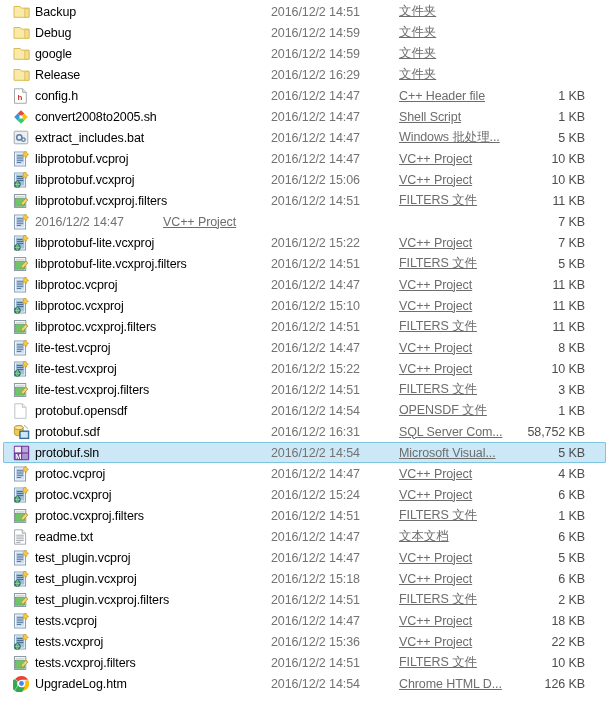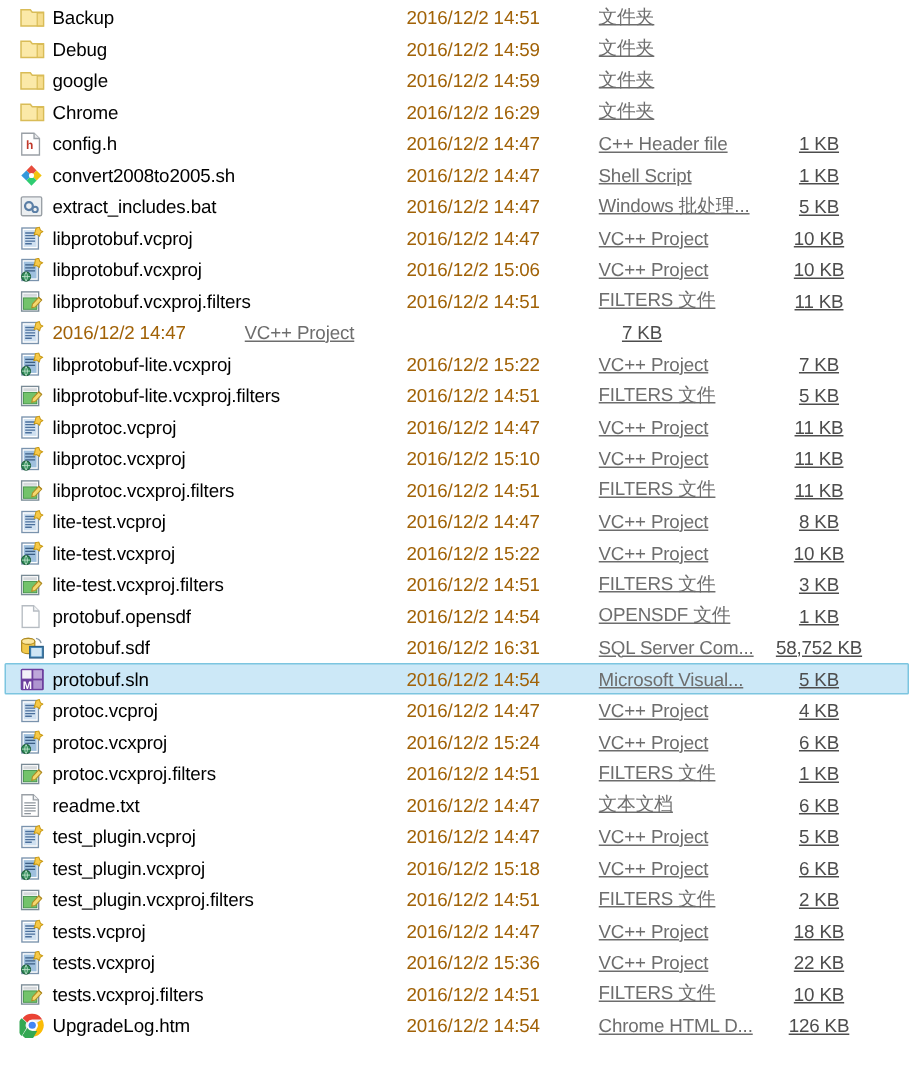--- a/index.html
+++ b/index.html
@@ -48,43 +48,42 @@
     font-size: 12.5px;
     color: #000000;
     white-space: nowrap;
     overflow: hidden;
     letter-spacing: -0.1px;
   }
   .cell-date {
     flex: 0 0 auto;
     width: 128px;
     font-size: 12.5px;
-    color: #a16207;
+    color: #737373;
     white-space: nowrap;
     letter-spacing: -0.1px;
   }
   .cell-type {
     flex: 0 0 auto;
     width: 108px;
     font-size: 12.5px;
     color: #6d6d6d;
     white-space: nowrap;
     overflow: hidden;
     letter-spacing: -0.1px;
     text-decoration: underline;
   }
   .cell-size {
     flex: 1 1 auto;
-    text-align: center;
+    text-align: right;
     font-size: 12.5px;
     color: #4d4d4d;
     white-space: nowrap;
     padding-right: 20px;
     letter-spacing: -0.1px;
-    text-decoration: underline;
   }
   .ico { display:block; }
 </style>
 </head>
 <body>
 
 <div id="file-list">
     <div class="row">
       <span class="cell-icon">
         <svg class="ico" width="17" height="15" viewBox="0 0 17 15">
@@ -121,21 +120,21 @@
       <span class="cell-type">文件夹</span>
       <span class="cell-size"></span>
     </div>
     <div class="row">
       <span class="cell-icon">
         <svg class="ico" width="17" height="15" viewBox="0 0 17 15">
           <path d="M1 2.5h6.2l1.3 1.6H16v9.2H1z" fill="#fbe9a8" stroke="#d9bc57" stroke-width="1"></path>
           <path d="M11.8 4.6H16v8.7h-4.2z" fill="#f6dd8d" stroke="#d9bc57" stroke-width="0.8"></path>
         </svg>
       </span>
-      <span class="cell-name">Chrome</span>
+      <span class="cell-name">Release</span>
       <span class="cell-date">2016/12/2 16:29</span>
       <span class="cell-type">文件夹</span>
       <span class="cell-size"></span>
     </div>
     <div class="row">
       <span class="cell-icon">
         <svg class="ico" width="15" height="16" viewBox="0 0 15 16">
           <path d="M1.5 0.8h8.2l3.6 3.5v11H1.5z" fill="#ffffff" stroke="#9aa0a6" stroke-width="0.9"></path>
           <path d="M9.7 0.8v3.5h3.6" fill="#e8eaed" stroke="#9aa0a6" stroke-width="0.9"></path>
           <text x="4.4" y="11.6" font-family="Liberation Sans, sans-serif" font-size="8" font-weight="bold" fill="#c0392b">h</text>

